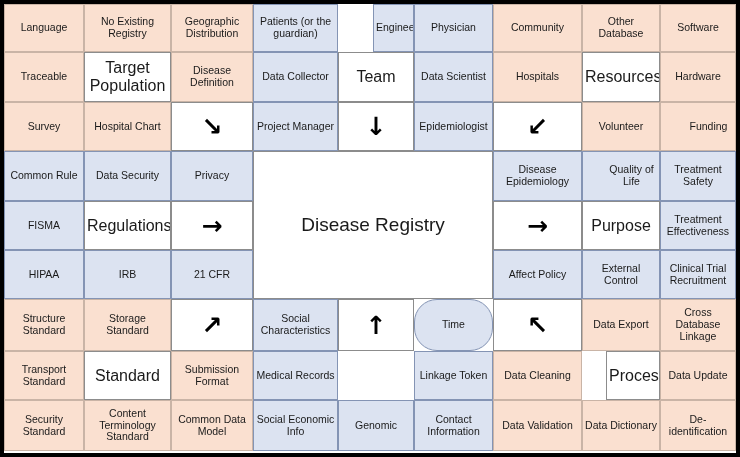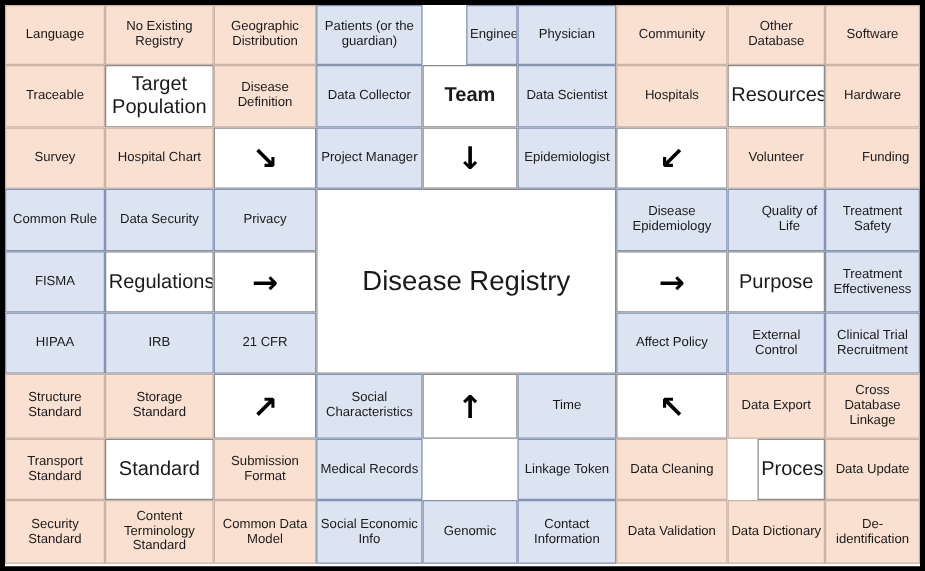--- a/index.html
+++ b/index.html
@@ -46,21 +46,21 @@
     display: block;
     width: 100%;
   }
   
   .fill-peach { background: #fae0d0; border-color: #c9b4a6; }
   .fill-blue  { background: #dce3f1; border-color: #8494b4; }
   .fill-white { background: #ffffff; border-color: #8c8c8c; }
 
   
   .big { font-size: 16px; }
-  .center-node { font-size: 22px; }
+  .center-node { font-size: 19px; }
 
   .arrow {
     font-size: 25px;
     font-weight: bold;
     font-family: "DejaVu Sans", sans-serif;
     line-height: 1;
     color: #000000;
   }
 
   
@@ -109,21 +109,21 @@
       </div>
       <div class="cell fill-white" style="grid-area: 2 / 2;">
         <span class="txt big">Target Population</span>
       </div>
       <div class="cell fill-peach" style="grid-area: 2 / 3;">
         <span class="txt">Disease Definition</span>
       </div>
       <div class="cell fill-blue" style="grid-area: 2 / 4;">
         <span class="txt">Data Collector</span>
       </div>
-      <div class="cell fill-white" style="grid-area: 2 / 5; font-weight: bold;">
+      <div class="cell fill-white" style="grid-area: 2 / 5;">
         <span class="txt big">Team</span>
       </div>
       <div class="cell fill-blue" style="grid-area: 2 / 6;">
         <span class="txt">Data Scientist</span>
       </div>
       <div class="cell fill-peach" style="grid-area: 2 / 7;">
         <span class="txt">Hospitals</span>
       </div>
       <div class="cell fill-white" style="grid-area: 2 / 8;">
         <span class="txt big">Resources</span>
@@ -220,21 +220,21 @@
       </div>
       <div class="cell fill-white" style="grid-area: 7 / 3;">
         <span class="txt arrow">↗</span>
       </div>
       <div class="cell fill-blue" style="grid-area: 7 / 4;">
         <span class="txt">Social Characteristics</span>
       </div>
       <div class="cell fill-white" style="grid-area: 7 / 5;">
         <span class="txt arrow">↑</span>
       </div>
-      <div class="cell fill-blue" style="grid-area: 7 / 6;">
+      <div class="cell fill-blue" style="grid-area: 7 / 6; border-radius: 23px;">
         <span class="txt">Time</span>
       </div>
       <div class="cell fill-white" style="grid-area: 7 / 7;">
         <span class="txt arrow">↖</span>
       </div>
       <div class="cell fill-peach" style="grid-area: 7 / 8;">
         <span class="txt">Data Export</span>
       </div>
       <div class="cell fill-peach" style="grid-area: 7 / 9;">
         <span class="txt">Cross Database Linkage</span>

